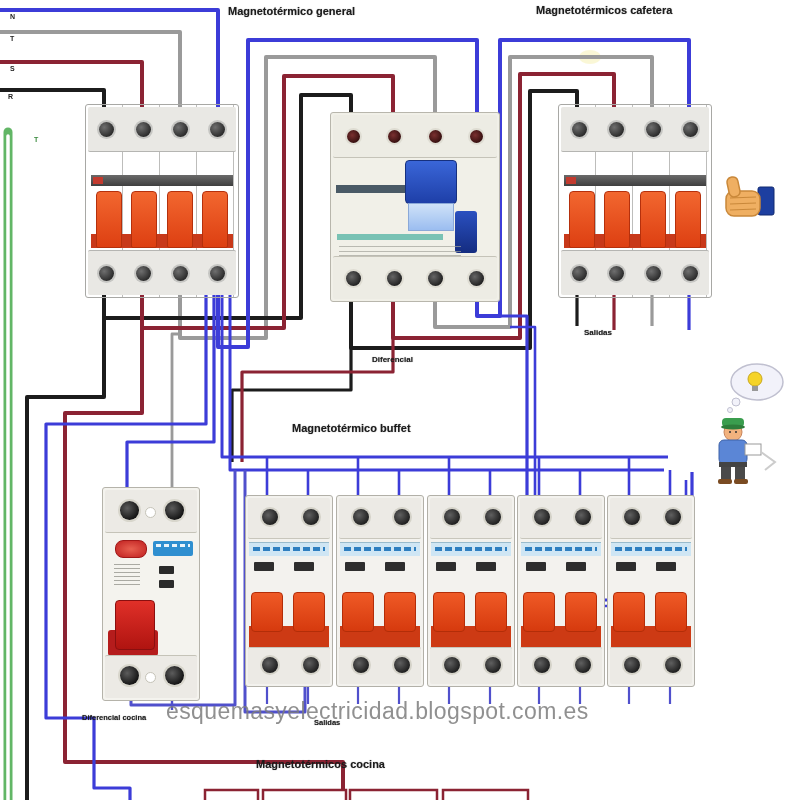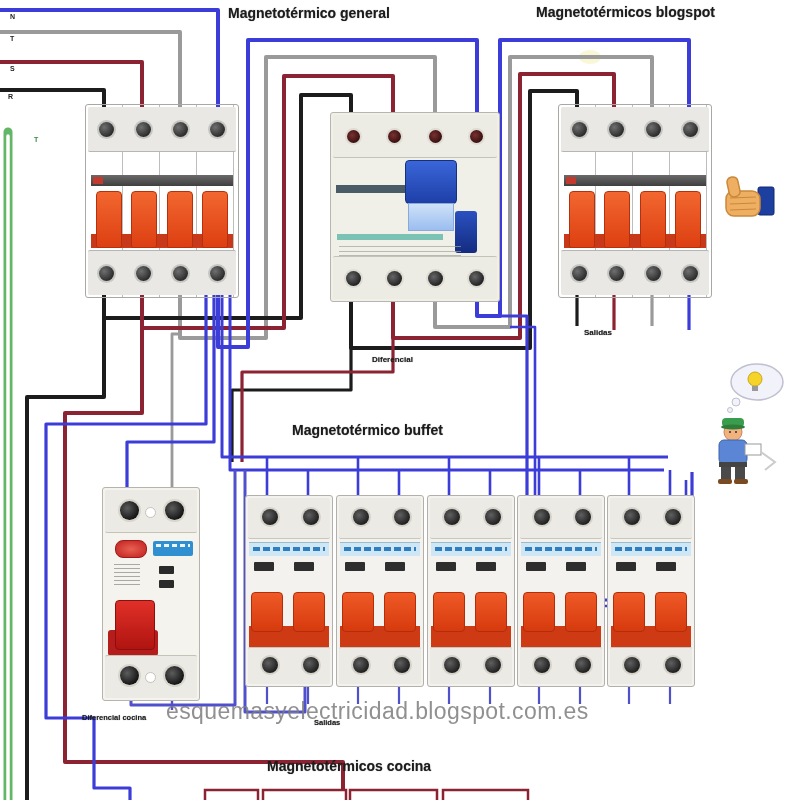--- a/index.html
+++ b/index.html
@@ -97,21 +97,21 @@
   .m-blue{position:absolute;left:3px;right:3px;top:46px;height:13px;background:#cfe6f4;border-top:1px solid #99bbcc;}
   .m-blue::after{content:"";display:block;margin:4px 4px 0;height:4px;
     background:repeating-linear-gradient(90deg,#2f7fc0 0 7px,transparent 7px 10px);}
   .m-win{position:absolute;top:66px;width:20px;height:9px;background:#2e2e2e;border-radius:1px;}
   .m-tg{position:absolute;top:96px;width:32px;height:40px;
     background:linear-gradient(#ef5a26,#d63a0e);border:1px solid #b32d08;border-radius:4px;
     box-sizing:border-box;z-index:2;}
   .m-red{position:absolute;left:3px;right:3px;top:130px;height:21px;background:#cd3a14;z-index:1;}
 
   
-  .lbl{position:absolute;z-index:4;font-size:14px;font-weight:bold;color:#1c1c1c;
+  .lbl{position:absolute;z-index:4;font-size:11px;font-weight:bold;color:#1c1c1c;
     text-shadow:0 0 1px rgba(20,20,20,.5);white-space:nowrap;}
   .lbl-sm{font-size:7.5px;}
   .cond{position:absolute;z-index:4;font-size:7px;font-weight:bold;color:#222;}
   .cond-green{color:#3a8a3e;}
   #watermark{position:absolute;left:166px;top:698px;z-index:6;font-size:23px;
     color:rgba(125,125,125,.85);letter-spacing:.4px;white-space:nowrap;}
 
   .cartoon{position:absolute;z-index:3;}
 </style>
 </head>
@@ -376,27 +376,27 @@
     <div class="m-red"></div>
     <div class="m-tg" style="left:5px;"></div>
     <div class="m-tg" style="left:47px;"></div>
     <div class="m-strip bot">
         <span class="m-screw" style="left:14px;"></span>
         <span class="m-screw" style="left:55px;"></span>
       </div>
   </div>
 
   <span class="lbl" style="left:228px;top:5px;">Magnetotérmico general</span>
-  <span class="lbl" style="left:536px;top:4px;">Magnetotérmicos blogspot</span>
+  <span class="lbl" style="left:536px;top:4px;">Magnetotérmicos cafetera</span>
   <span class="lbl" style="left:372px;top:355px;font-size:8px;">Diferencial</span>
   <span class="lbl" style="left:584px;top:328px;font-size:8px;">Salidas</span>
   <span class="lbl" style="left:292px;top:422px;">Magnetotérmico buffet</span>
   <span class="lbl lbl-sm" style="left:82px;top:713px;">Diferencial cocina</span>
   <span class="lbl lbl-sm" style="left:314px;top:718px;">Salidas</span>
-  <span class="lbl" style="left:267px;top:758px;">Magnetotérmicos cocina</span>
+  <span class="lbl" style="left:256px;top:758px;">Magnetotérmicos cocina</span>
 
   <div id="watermark">esquemasyelectricidad.blogspot.com.es</div>
 
   <svg class="cartoon" style="left:718px;top:175px;" width="64" height="56" viewBox="0 0 64 56">
     <rect x="40" y="12" width="16" height="28" rx="2" fill="#1d3fa0" stroke="#122a70" stroke-width="1"></rect>
     <rect x="8" y="16" width="34" height="25" rx="8" fill="#efaf62" stroke="#c9883a" stroke-width="1.5"></rect>
     <rect x="10" y="2" width="11" height="20" rx="5" fill="#efaf62" stroke="#c9883a" stroke-width="1.5" transform="rotate(-12 15 12)"></rect>
     <line x1="12" y1="23" x2="38" y2="22" stroke="#c9883a" stroke-width="1.2"></line>
     <line x1="12" y1="29" x2="38" y2="28" stroke="#c9883a" stroke-width="1.2"></line>
     <line x1="12" y1="35" x2="38" y2="34" stroke="#c9883a" stroke-width="1.2"></line>

